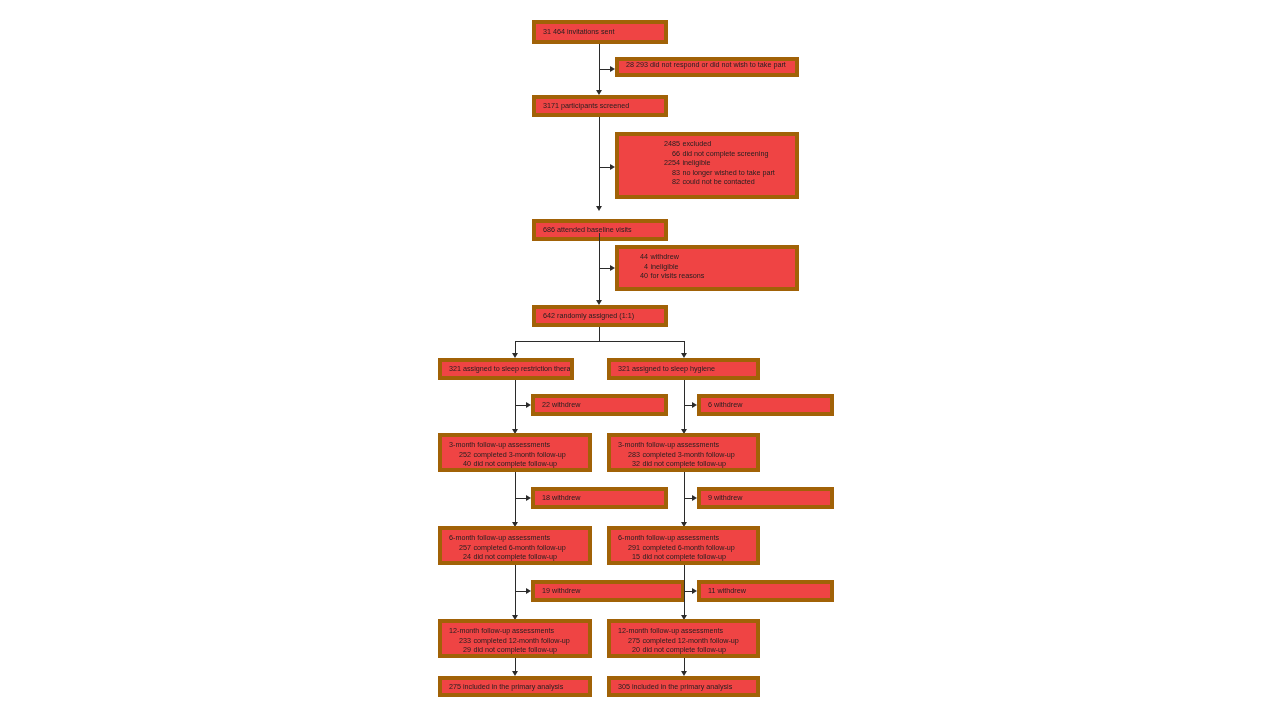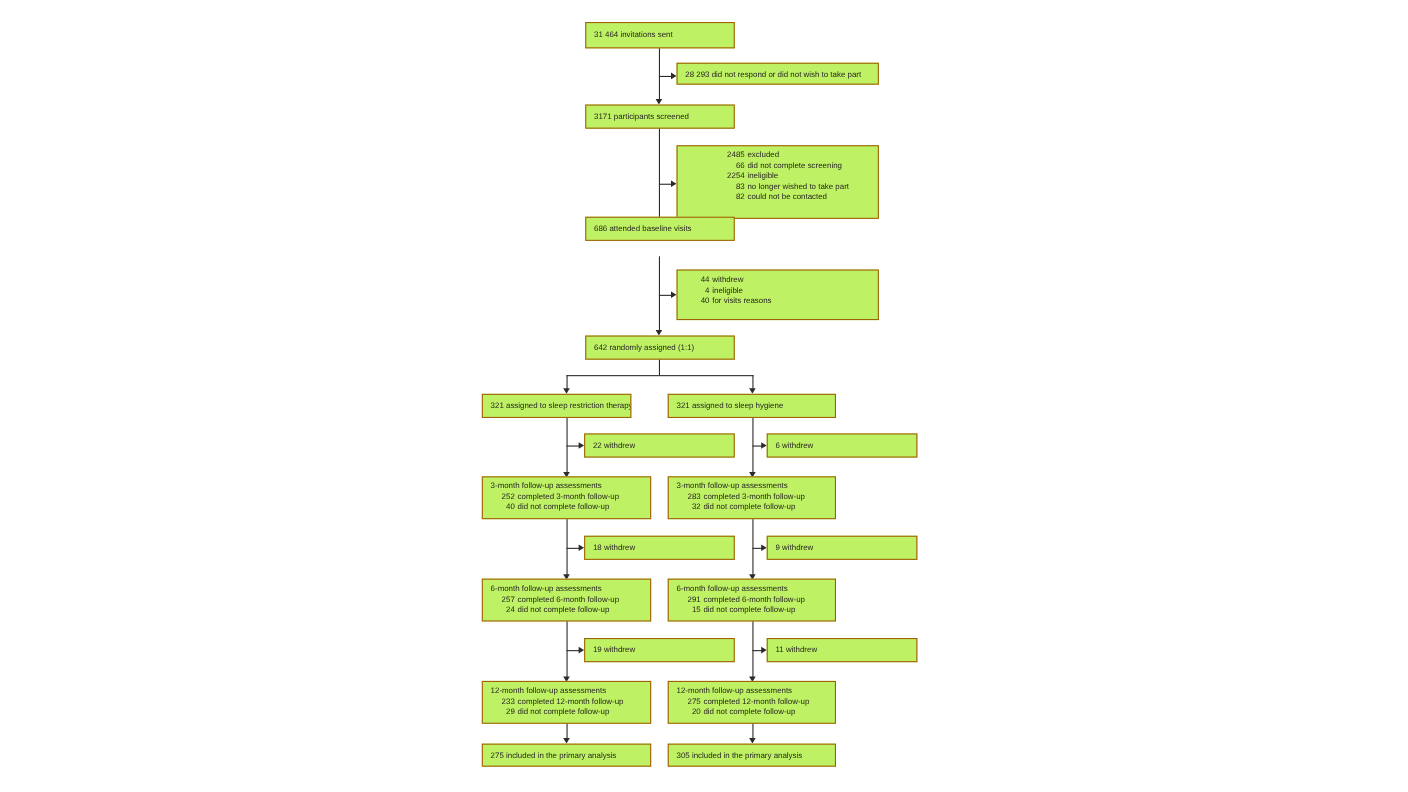--- a/index.html
+++ b/index.html
@@ -16,22 +16,22 @@
   }
   #canvas {
     position: relative;
     width: 1280px;
     height: 720px;
     background: #ffffff;
   }
   .box {
     position: absolute;
     box-sizing: border-box;
-    border: 1px solid #a16207;
-    background: #bef264;
+    border: 4px solid #a16207;
+    background: #ef4444;
     font-size: 7.2px;
     line-height: 9.6px;
     color: #231f20;
     padding: 3px 5px 3px 7px;
     overflow: hidden;
   }
   .box .hdr {
     font-weight: normal;
     white-space: nowrap;
   }
@@ -113,21 +113,21 @@
       <span class="num">2254</span><span>ineligible</span>
     </span>
     <span class="row">
       <span class="num">83</span><span>no longer wished to take part</span>
     </span>
     <span class="row">
       <span class="num">82</span><span>could not be contacted</span>
     </span>
   </div>
 
-  <div class="box" style="left:532px; top:197px; width:136px; height:22px; display:flex; align-items:center;">
+  <div class="box" style="left:532px; top:219px; width:136px; height:22px; display:flex; align-items:center;">
     <span class="ln">686 attended baseline visits</span>
   </div>
 
   <div class="line vline" style="left:599px; top:233px; height:70px;"></div>
   <div class="arrow-down" style="left:596px; top:300px;"></div>
 
   <div class="line hline" style="left:599px; top:268px; width:12px;"></div>
   <div class="arrow-right" style="left:610px; top:265px;"></div>
 
   <div class="box w-mid" style="left:615px; top:245px; width:184px; height:46px;">
@@ -193,21 +193,21 @@
     <span class="row">
       <span class="num">24</span><span>did not complete follow-up</span>
     </span>
   </div>
 
   <div class="line vline" style="left:515px; top:565px; height:53px;"></div>
   <div class="arrow-down" style="left:512px; top:615px;"></div>
   <div class="line hline" style="left:515px; top:591px; width:12px;"></div>
   <div class="arrow-right" style="left:526px; top:588px;"></div>
 
-  <div class="box" style="left:531px; top:580px; width:137px; height:22px; display:flex; align-items:center;">
+  <div class="box" style="left:531px; top:580px; width:154px; height:22px; display:flex; align-items:center;">
     <span class="ln">19 withdrew</span>
   </div>
 
   <div class="box w-mid" style="left:438px; top:619px; width:154px; height:39px;">
     <span class="hdr">12-month follow-up assessments</span>
     <span class="row">
       <span class="num">233</span><span>completed 12-month follow-up</span>
     </span>
     <span class="row">
       <span class="num">29</span><span>did not complete follow-up</span>

